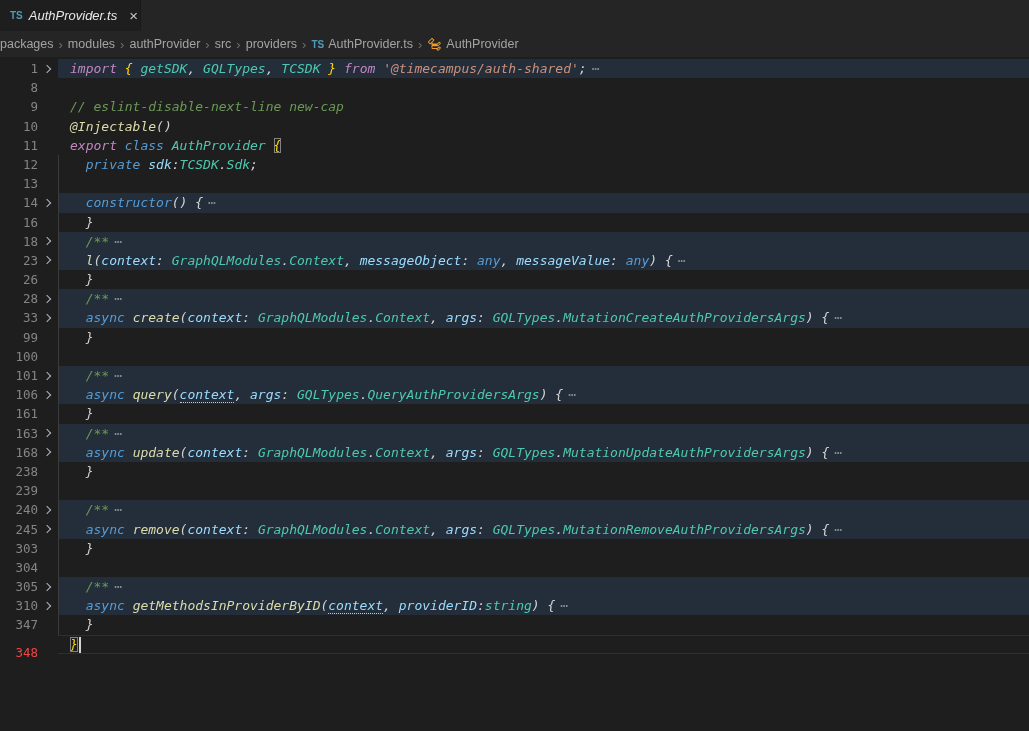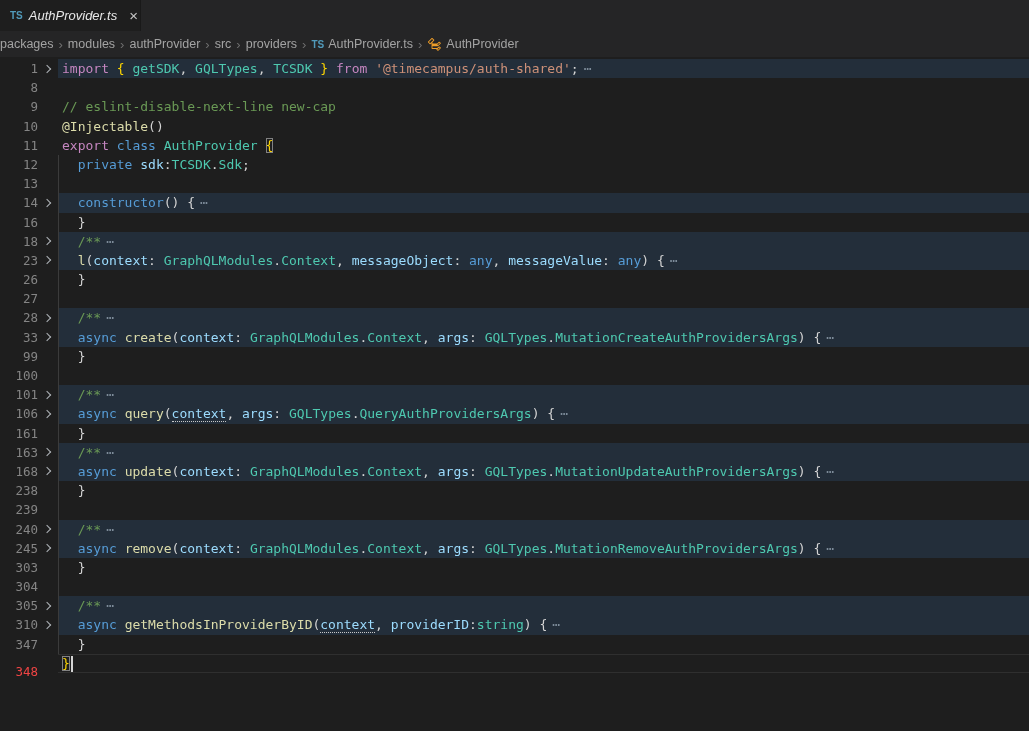--- a/index.html
+++ b/index.html
@@ -23,21 +23,21 @@
 
   
   .editor { height:674px; background:#1e1e1e; padding-top:2px; position:relative;
             font-family:"DejaVu Sans Mono", monospace; font-size:13px; }
   .row { display:flex; height:19.2px; line-height:19.2px; white-space:pre; }
   .num { width:38px; text-align:right; color:#858585; font-size:12.5px; flex:0 0 38px; }
   .chev { width:20px; flex:0 0 20px; position:relative; cursor:pointer; }
   .chev.has::before { content:""; position:absolute; left:6px; top:6.5px; width:5px; height:5px;
             border-right:1.4px solid #b0b5ba; border-top:1.4px solid #b0b5ba;
             transform:rotate(45deg); }
-  .codeline { flex:1 1 auto; position:relative; padding-left:4px; }
+  .codeline { flex:1 1 auto; position:relative; padding-left:12px;font-style:italic; }
   .row.hl .codeline { background:#232e3a; }
   .codeline.guide::before { content:""; position:absolute; left:0; top:0; height:100%;
             border-left:1px solid #3b3b3b; }
   .row.cur .codeline { box-shadow:inset 0 1px 0 #2f2f2f, inset 0 -1px 0 #2f2f2f; }
   .row.cur .num { color:#ef4444;margin-top:8px; }
 
   
   .tk { position:relative; }
   .imp { color:#c586c0; }
   .kw  { color:#569cd6; }
@@ -95,21 +95,20 @@
     <div class="row"><span class="num">9</span><span class="chev"></span><span class="codeline"><span class="tk com">// eslint-disable-next-line new-cap</span></span></div>
     <div class="row"><span class="num">10</span><span class="chev"></span><span class="codeline"><span class="tk fn">@Injectable</span><span class="tk pl">()</span></span></div>
     <div class="row"><span class="num">11</span><span class="chev"></span><span class="codeline"><span class="tk imp">export </span><span class="tk kw">class </span><span class="tk typ">AuthProvider </span><span class="tk goldbox">{</span></span></div>
     <div class="row"><span class="num">12</span><span class="chev"></span><span class="codeline guide"><span class="tk pl">  </span><span class="tk kw">private </span><span class="tk var">sdk</span><span class="tk pl">:</span><span class="tk typ">TCSDK</span><span class="tk pl">.</span><span class="tk typ">Sdk</span><span class="tk pl">;</span></span></div>
     <div class="row"><span class="num">13</span><span class="chev"></span><span class="codeline guide"></span></div>
     <div class="row hl"><span class="num">14</span><span class="chev has"></span><span class="codeline guide"><span class="tk pl">  </span><span class="tk kw">constructor</span><span class="tk pl">() {</span><span class="tk dots">⋯</span></span></div>
     <div class="row"><span class="num">16</span><span class="chev"></span><span class="codeline guide"><span class="tk pl">  }</span></span></div>
     <div class="row hl"><span class="num">18</span><span class="chev has"></span><span class="codeline guide"><span class="tk pl">  </span><span class="tk com">/**</span><span class="tk dots">⋯</span></span></div>
     <div class="row hl"><span class="num">23</span><span class="chev has"></span><span class="codeline guide"><span class="tk pl">  </span><span class="tk fn">l</span><span class="tk pl">(</span><span class="tk var">context</span><span class="tk pl">: </span><span class="tk typ">GraphQLModules</span><span class="tk pl">.</span><span class="tk typ">Context</span><span class="tk pl">, </span><span class="tk var">messageObject</span><span class="tk pl">: </span><span class="tk kw">any</span><span class="tk pl">, </span><span class="tk var">messageValue</span><span class="tk pl">: </span><span class="tk kw">any</span><span class="tk pl">) {</span><span class="tk dots">⋯</span></span></div>
     <div class="row"><span class="num">26</span><span class="chev"></span><span class="codeline guide"><span class="tk pl">  }</span></span></div>
-    <div class="row"><span class="num">27</span><span class="chev"></span><span class="codeline guide"></span></div>
     <div class="row hl"><span class="num">28</span><span class="chev has"></span><span class="codeline guide"><span class="tk pl">  </span><span class="tk com">/**</span><span class="tk dots">⋯</span></span></div>
     <div class="row hl"><span class="num">33</span><span class="chev has"></span><span class="codeline guide"><span class="tk pl">  </span><span class="tk kw">async </span><span class="tk fn">create</span><span class="tk pl">(</span><span class="tk var">context</span><span class="tk pl">: </span><span class="tk typ">GraphQLModules</span><span class="tk pl">.</span><span class="tk typ">Context</span><span class="tk pl">, </span><span class="tk var">args</span><span class="tk pl">: </span><span class="tk typ">GQLTypes</span><span class="tk pl">.</span><span class="tk typ">MutationCreateAuthProvidersArgs</span><span class="tk pl">) {</span><span class="tk dots">⋯</span></span></div>
     <div class="row"><span class="num">99</span><span class="chev"></span><span class="codeline guide"><span class="tk pl">  }</span></span></div>
     <div class="row"><span class="num">100</span><span class="chev"></span><span class="codeline guide"></span></div>
     <div class="row hl"><span class="num">101</span><span class="chev has"></span><span class="codeline guide"><span class="tk pl">  </span><span class="tk com">/**</span><span class="tk dots">⋯</span></span></div>
     <div class="row hl"><span class="num">106</span><span class="chev has"></span><span class="codeline guide"><span class="tk pl">  </span><span class="tk kw">async </span><span class="tk fn">query</span><span class="tk pl">(</span><span class="tk varsq">context</span><span class="tk pl">, </span><span class="tk var">args</span><span class="tk pl">: </span><span class="tk typ">GQLTypes</span><span class="tk pl">.</span><span class="tk typ">QueryAuthProvidersArgs</span><span class="tk pl">) {</span><span class="tk dots">⋯</span></span></div>
     <div class="row"><span class="num">161</span><span class="chev"></span><span class="codeline guide"><span class="tk pl">  }</span></span></div>
     <div class="row hl"><span class="num">163</span><span class="chev has"></span><span class="codeline guide"><span class="tk pl">  </span><span class="tk com">/**</span><span class="tk dots">⋯</span></span></div>
     <div class="row hl"><span class="num">168</span><span class="chev has"></span><span class="codeline guide"><span class="tk pl">  </span><span class="tk kw">async </span><span class="tk fn">update</span><span class="tk pl">(</span><span class="tk var">context</span><span class="tk pl">: </span><span class="tk typ">GraphQLModules</span><span class="tk pl">.</span><span class="tk typ">Context</span><span class="tk pl">, </span><span class="tk var">args</span><span class="tk pl">: </span><span class="tk typ">GQLTypes</span><span class="tk pl">.</span><span class="tk typ">MutationUpdateAuthProvidersArgs</span><span class="tk pl">) {</span><span class="tk dots">⋯</span></span></div>
     <div class="row"><span class="num">238</span><span class="chev"></span><span class="codeline guide"><span class="tk pl">  }</span></span></div>

